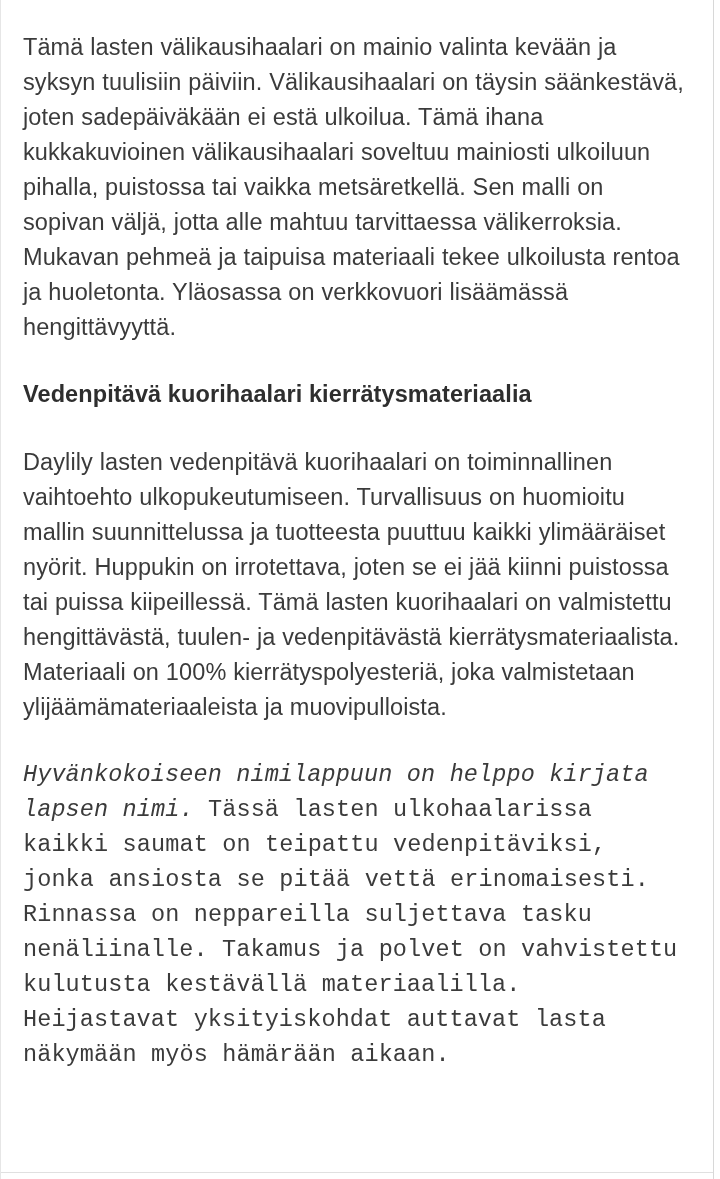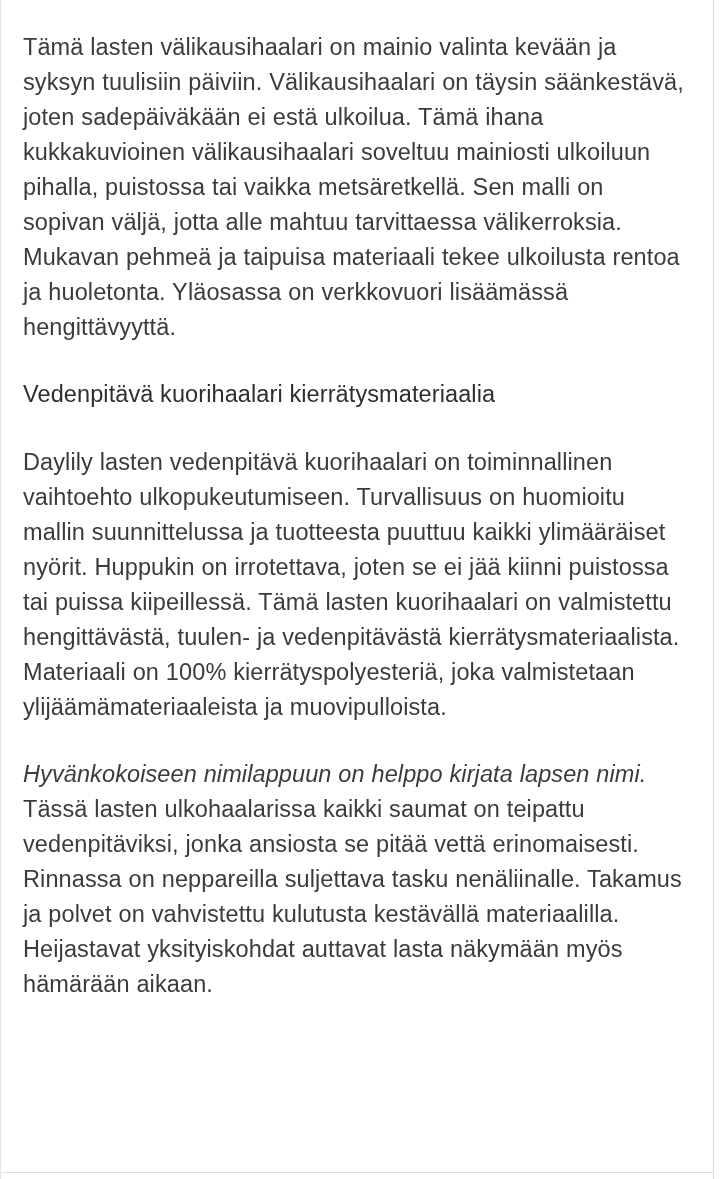--- a/index.html
+++ b/index.html
@@ -53,27 +53,28 @@
     margin: 0 0 32px 0;
     font-size: 23.5px;
     line-height: 35px;
     color: #3b3b3b;
     font-weight: 400;
     letter-spacing: 0.1px;
     word-spacing: 0.2px;
   }
   p.body-text:last-child {
     margin-bottom: 0;
+    font-family: Liberation Mono, monospace;
   }
   h3.section-heading {
     margin: 0 0 33px 0;
     font-size: 23.5px;
     line-height: 35px;
     color: #2e2e2e;
-    font-weight: 400;
+    font-weight: 700;
     letter-spacing: 0.1px;
   }
   em.lead-italic {
     font-style: italic;
     color: #3b3b3b;
   }
 </style>
 </head>
 <body>
 

